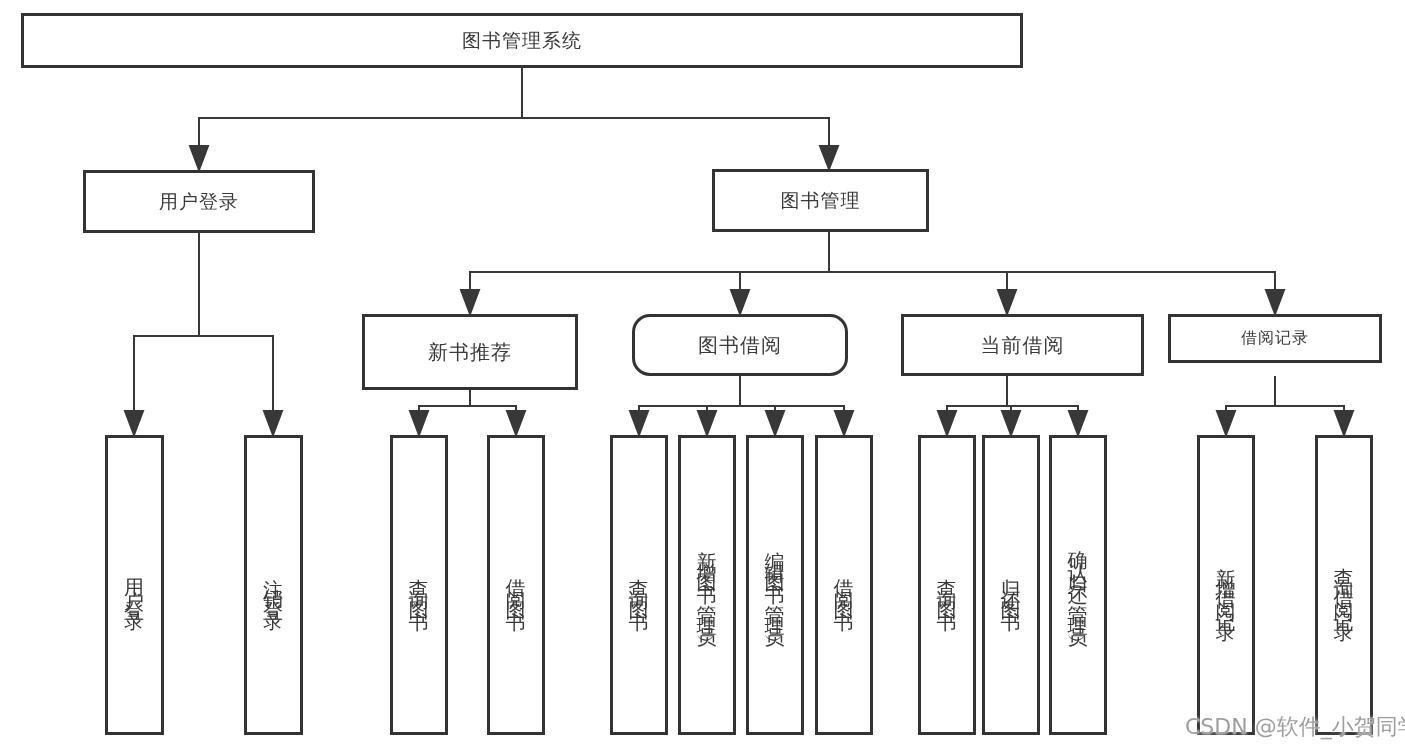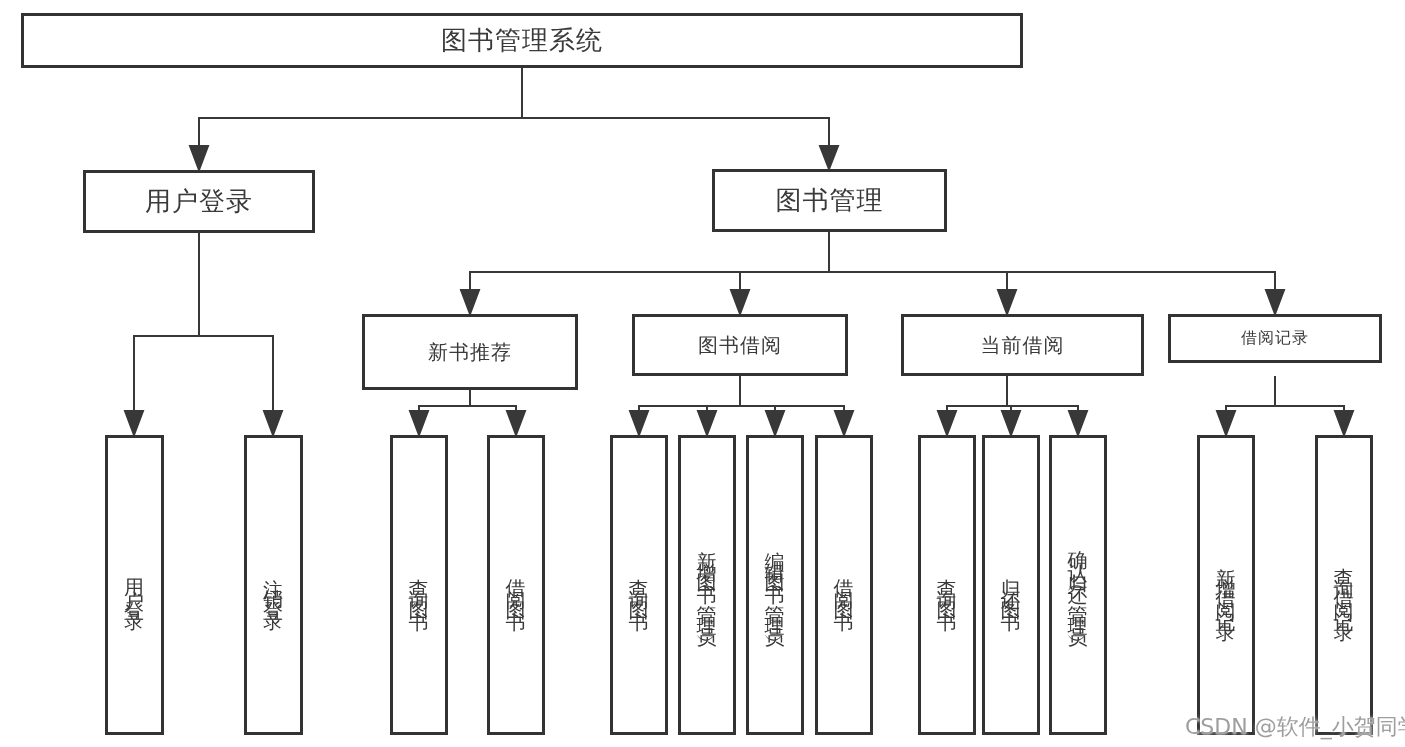--- a/index.html
+++ b/index.html
@@ -18,21 +18,21 @@
     color:var(--text);
     overflow:hidden;
   }
   .connectors{position:absolute;left:0;top:0;width:1405px;height:747px;}
   .node{
     position:absolute;
     box-sizing:border-box;
     border:3px solid var(--border);
     background:var(--bg);
     display:flex;align-items:center;justify-content:center;
-    font-size:26px;
+    font-size:19px;
     letter-spacing:1px;
     white-space:nowrap;
   }
   .leaf{
     position:absolute;
     box-sizing:border-box;
     border:3px solid var(--border);
     background:var(--bg);
   }
   .leaf > span{
@@ -42,23 +42,23 @@
     writing-mode:vertical-rl;
     text-orientation:mixed;
     font-size:20px;
     letter-spacing:11px;
     line-height:1;
     white-space:nowrap;
   }
   
   .n-root {left:21px; top:13px; width:1002px;height:55px;}
   .n-user {left:83px; top:170px;width:232px; height:63px;}
-  .n-mgmt {left:712px;top:169px;width:235px; height:63px;align-items:center;}
+  .n-mgmt {left:712px;top:169px;width:217px; height:63px;align-items:center;}
   .n-nbr  {left:362px;top:314px;width:216px; height:76px;font-size:20px;}
-  .n-bb   {left:632px;top:314px;width:216px; height:62px;font-size:20px;}
+  .n-bb   {left:632px;top:314px;width:216px; height:62px;font-size:20px;border-radius:18px;}
   .n-cb   {left:901px;top:314px;width:243px; height:62px;font-size:20px;}
   .n-br   {left:1168px;top:314px;width:214px;height:49px;font-size:16px;}
   
   .leaf{top:435px;height:300px;width:58px;}
   .l1 {left:105px;width:59px;}
   .l2 {left:244px;width:59px;}
   .l3 {left:390px;}
   .l4 {left:487px;}
   .l5 {left:610px;}
   .l6 {left:678px;}

